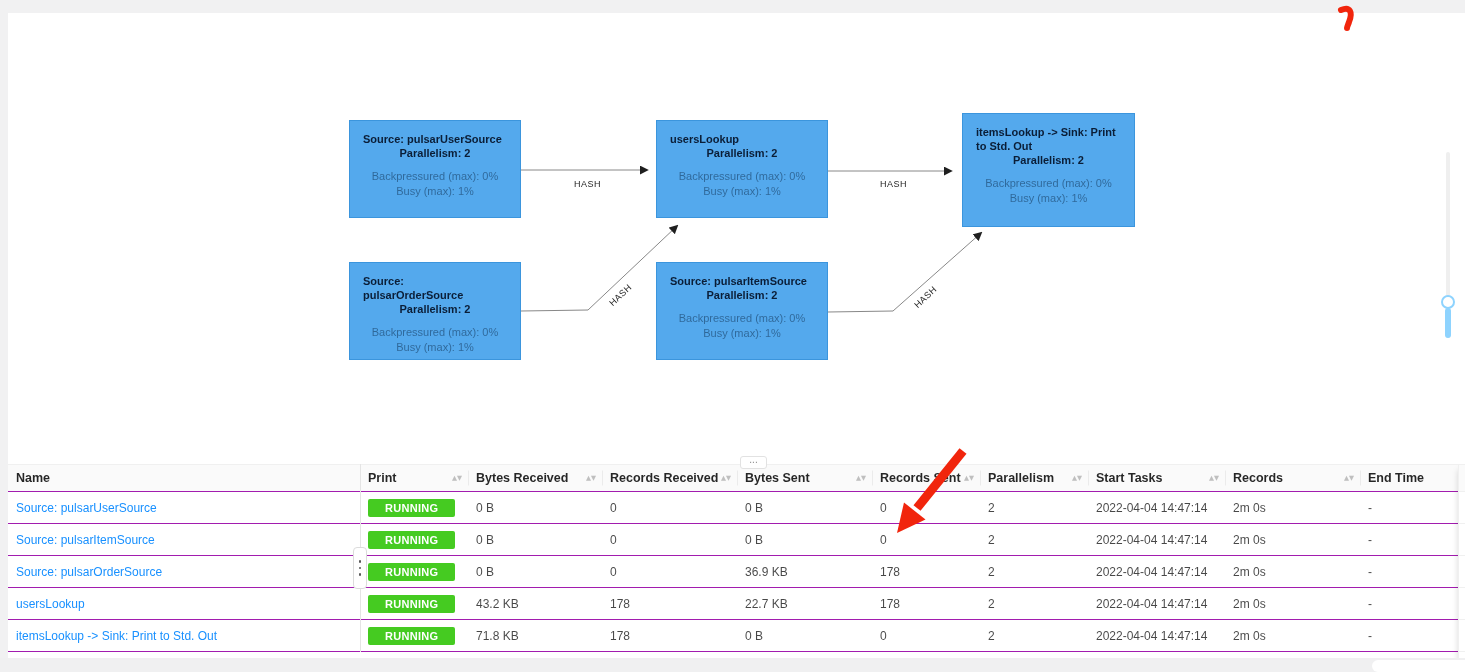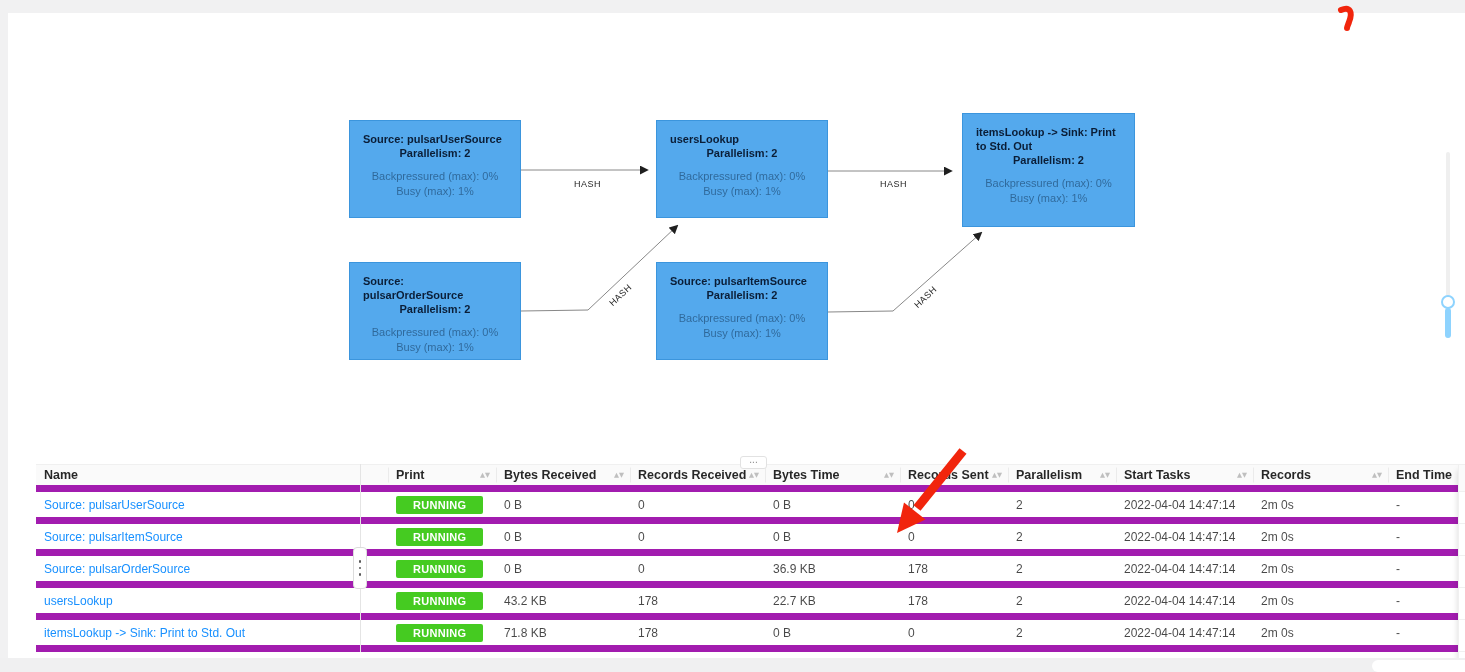--- a/index.html
+++ b/index.html
@@ -34,21 +34,21 @@
     position:absolute; left:740px; top:456px; width:27px; height:13px; z-index:6;
     background:#fff; border:1px solid #e2e2e2; border-radius:3px;
     color:#8c8c8c; font-size:10px; line-height:6px; text-align:center; cursor:row-resize;
   }
 
   
   .jobs-table { position:absolute; left:8px; right:0; top:464px; z-index:4; background:#fff; }
   .trow {
     display:grid;
     grid-template-columns:352px 108px 134px 135px 135px 108px 108px 137px 135px 1fr;
-    align-items:center; border-bottom:7px solid #a21caf; background:#fff;margin-left:28px;
+    align-items:center; border-bottom:1px solid #a21caf; background:#fff;
   }
   .trow.head { height:28px; background:#fafafa; border-top:1px solid #f0f0f0; }
   .trow.body { height:32px; }
   .tc { padding:0 8px; font-size:12px; color:rgba(0,0,0,0.72); white-space:nowrap; position:relative; }
   .head .tc { font-size:12.5px; font-weight:600; color:rgba(0,0,0,0.85); }
   .head .tc + .tc::before {
     content:""; position:absolute; left:0; top:50%; transform:translateY(-50%);
     width:1px; height:15px; background:rgba(0,0,0,0.06);
   }
   .sort-caret {
@@ -159,21 +159,21 @@
 </div>
 
 <div class="splitter-btn">...</div>
 
 <div class="jobs-table">
   <div class="trow head">
     <div class="tc"><span>Name</span></div>
     <div class="tc"><span>Print</span><span class="sort-caret">▲▼</span></div>
     <div class="tc"><span>Bytes Received</span><span class="sort-caret">▲▼</span></div>
     <div class="tc"><span>Records Received</span><span class="sort-caret">▲▼</span></div>
-    <div class="tc"><span>Bytes Time</span><span class="sort-caret">▲▼</span></div>
+    <div class="tc"><span>Bytes Sent</span><span class="sort-caret">▲▼</span></div>
     <div class="tc"><span>Records Sent</span><span class="sort-caret">▲▼</span></div>
     <div class="tc"><span>Parallelism</span><span class="sort-caret">▲▼</span></div>
     <div class="tc"><span>Start Tasks</span><span class="sort-caret">▲▼</span></div>
     <div class="tc"><span>Records</span><span class="sort-caret">▲▼</span></div>
     <div class="tc"><span>End Time</span></div>
   </div>
 
   <div class="trow body">
     <div class="tc"><a class="name-link">Source: pulsarUserSource</a></div>
     <div class="tc"><span class="status-badge">RUNNING</span></div>

